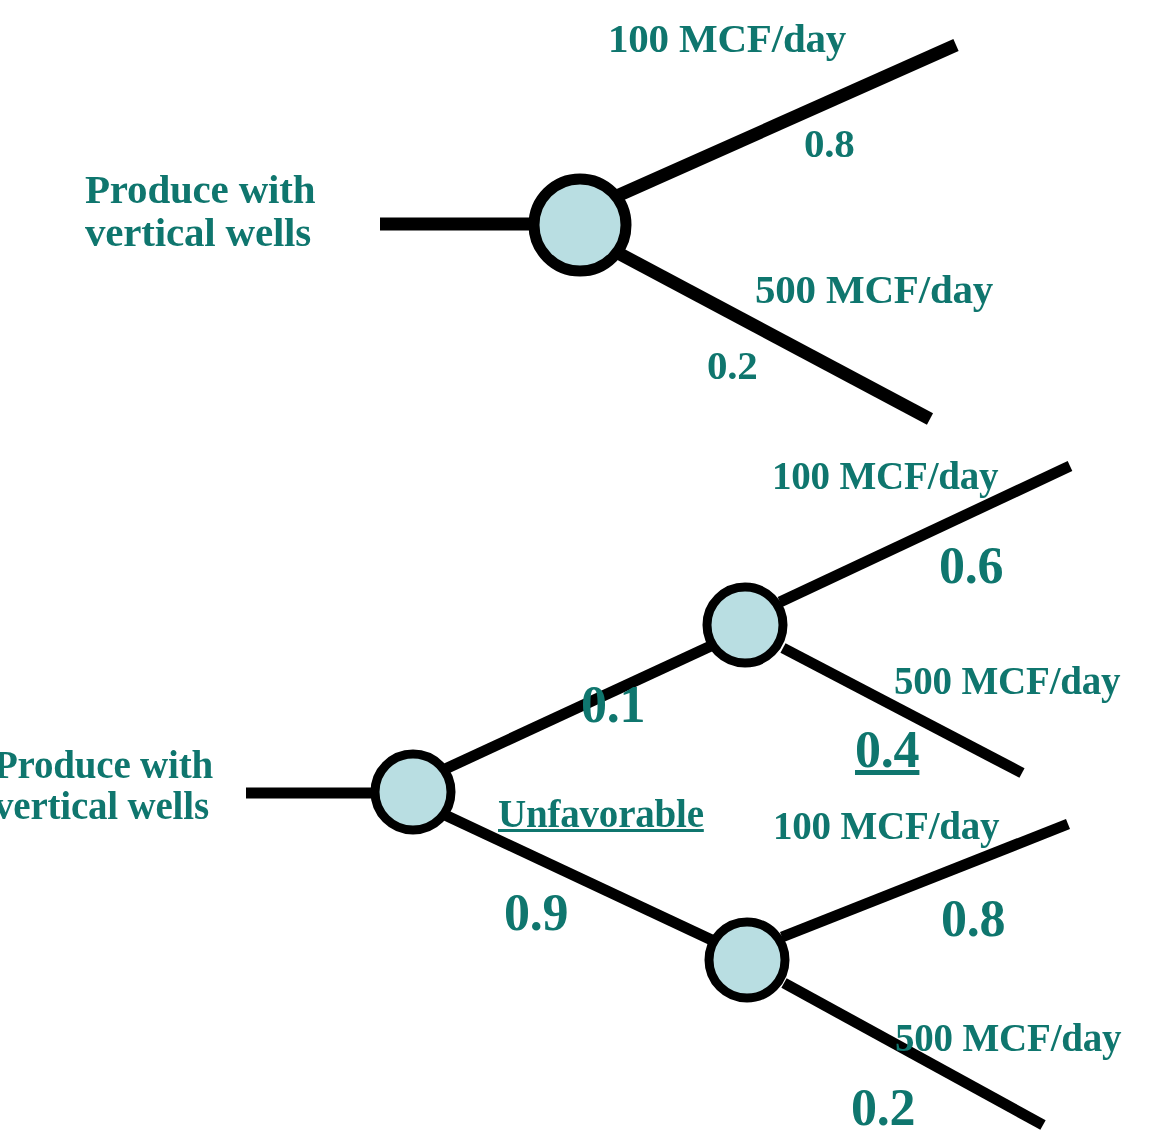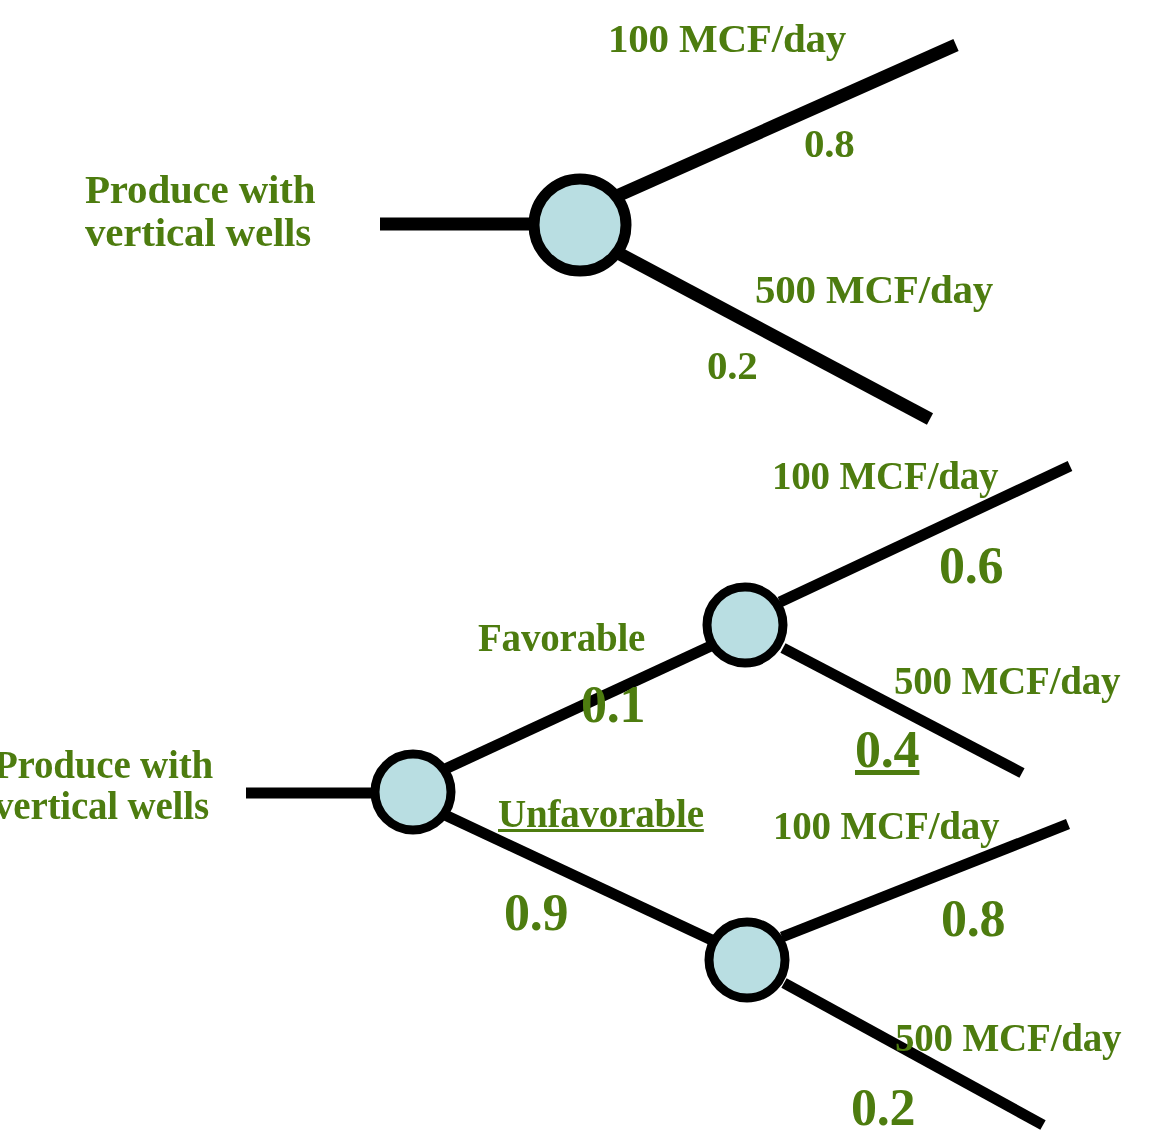--- a/index.html
+++ b/index.html
@@ -21,21 +21,21 @@
     position: absolute;
     left: 0;
     top: 0;
     width: 1170px;
     height: 1134px;
   }
   .lbl {
     position: absolute;
     font-family: "Liberation Serif", "DejaVu Serif", serif;
     font-weight: bold;
-    color: #4d7c0f;
+    color: #0f766e;
     white-space: pre;
     line-height: 1.06;
     letter-spacing: -0.2px;
   }
   .lbl-outcome   { font-size: 41px; }
   .lbl-prob      { font-size: 41px; }
   .lbl-decision  { font-size: 41px; }
   .lbl-outcome-sm { font-size: 39px; }
   .lbl-prob-sm    { font-size: 52px; }
   .lbl-state-sm   { font-size: 39px; }
@@ -86,21 +86,20 @@
   <div class="lbl lbl-outcome" style="left:608px; top:17px;">100 MCF/day</div>
 
   <div class="lbl lbl-prob" style="left:804px; top:122px;">0.8</div>
 
   <div class="lbl lbl-outcome" style="left:755px; top:268px;">500 MCF/day</div>
 
   <div class="lbl lbl-prob" style="left:707px; top:344px;">0.2</div>
 
   <div class="lbl lbl-decision-sm" style="left:-6px; top:744px;"><span>Produce with</span><br><span>vertical wells</span></div>
 
-  <div class="lbl lbl-state-sm" style="left:478px; top:617px;">Favorable</div>
 
   <div class="lbl lbl-prob-sm" style="left:581px; top:677px;">0.1</div>
 
   <div class="lbl lbl-state-sm" style="left:498px; top:793px;text-decoration:underline;">Unfavorable</div>
 
   <div class="lbl lbl-prob-sm" style="left:504px; top:885px;">0.9</div>
 
   <div class="lbl lbl-outcome-sm" style="left:772px; top:455px;">100 MCF/day</div>
 
   <div class="lbl lbl-prob-sm" style="left:939px; top:538px;">0.6</div>

